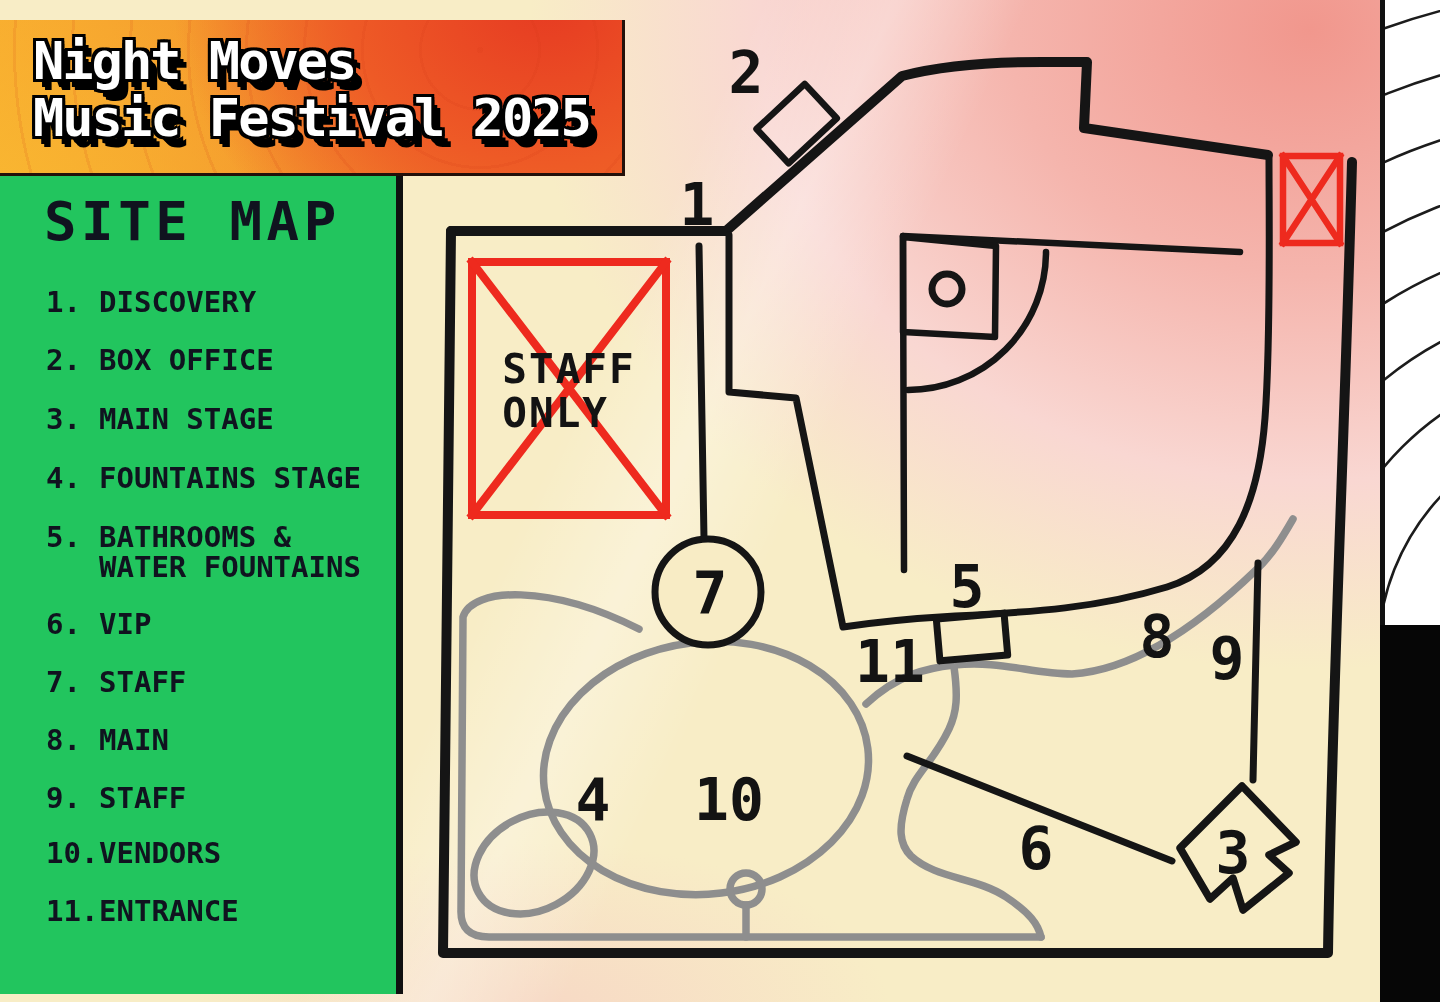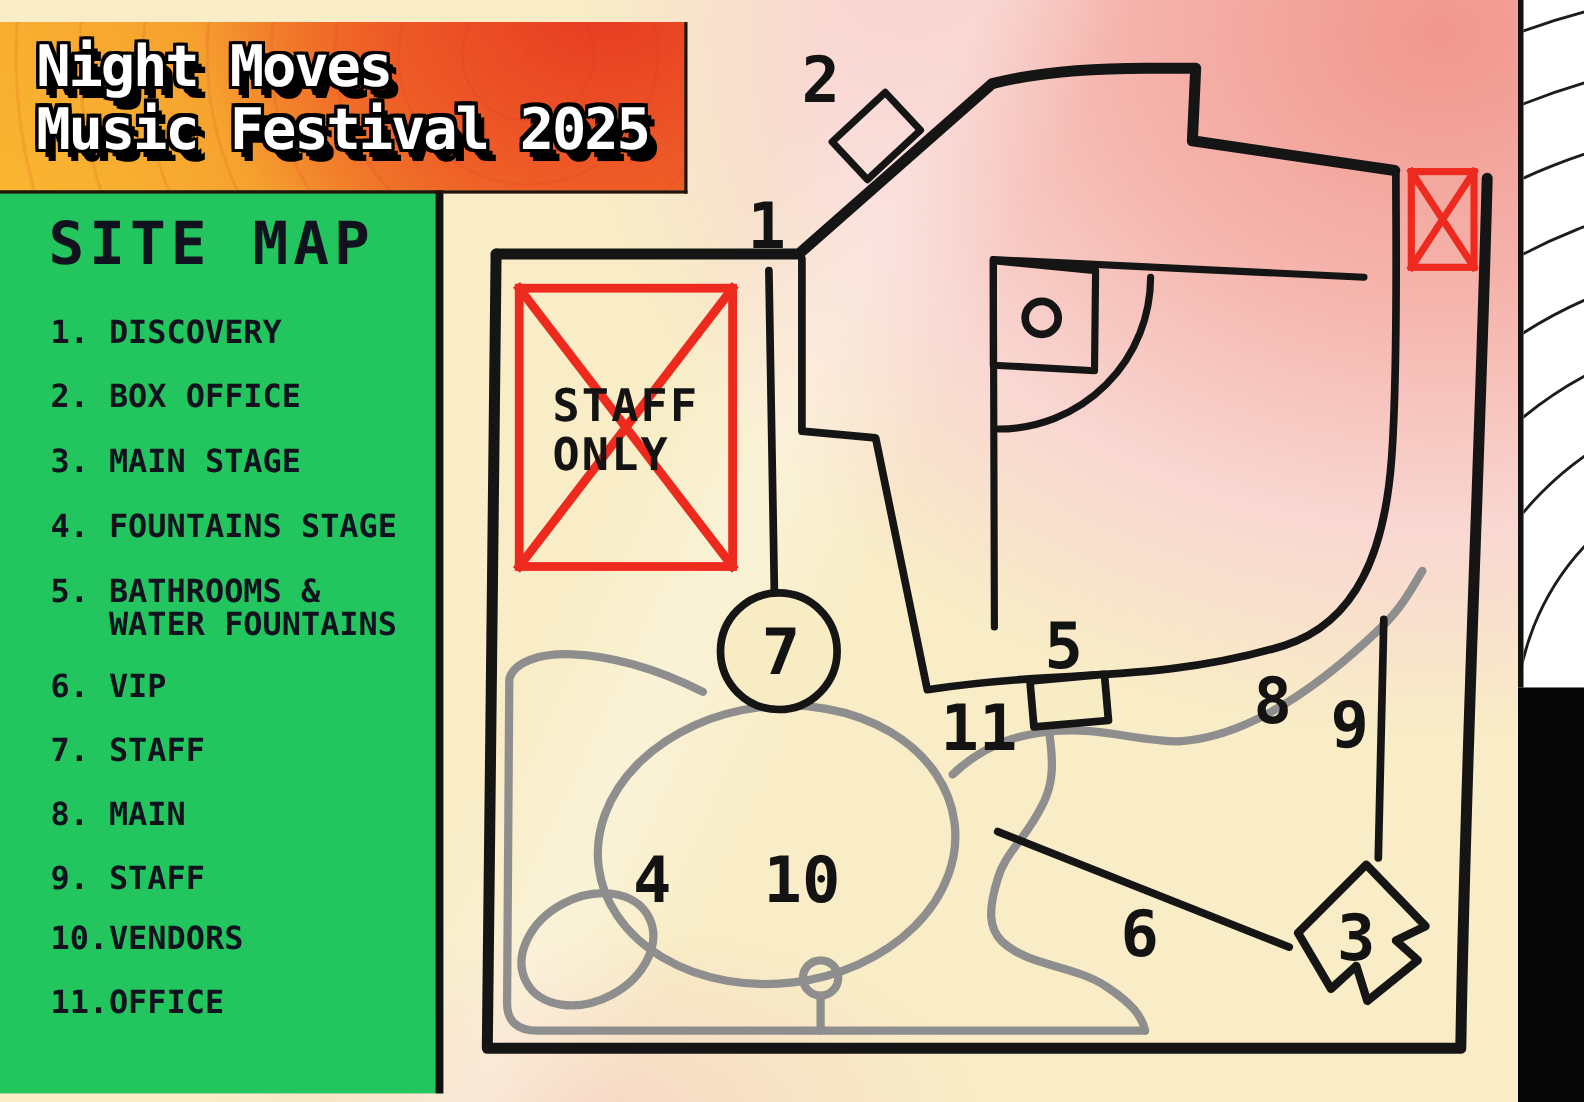--- a/index.html
+++ b/index.html
@@ -194,17 +194,17 @@
     <div class="legend-row" style="top:635px;">
       <span class="legend-num">9.</span>
       <span class="legend-label">STAFF</span>
     </div>
     <div class="legend-row" style="top:690px;">
       <span class="legend-num">10.</span>
       <span class="legend-label">VENDORS</span>
     </div>
     <div class="legend-row" style="top:748px;">
       <span class="legend-num">11.</span>
-      <span class="legend-label">OFFICE</span>
+      <span class="legend-label">ENTRANCE</span>
     </div>
   </div>
 
 </div>
 
 </body></html>

